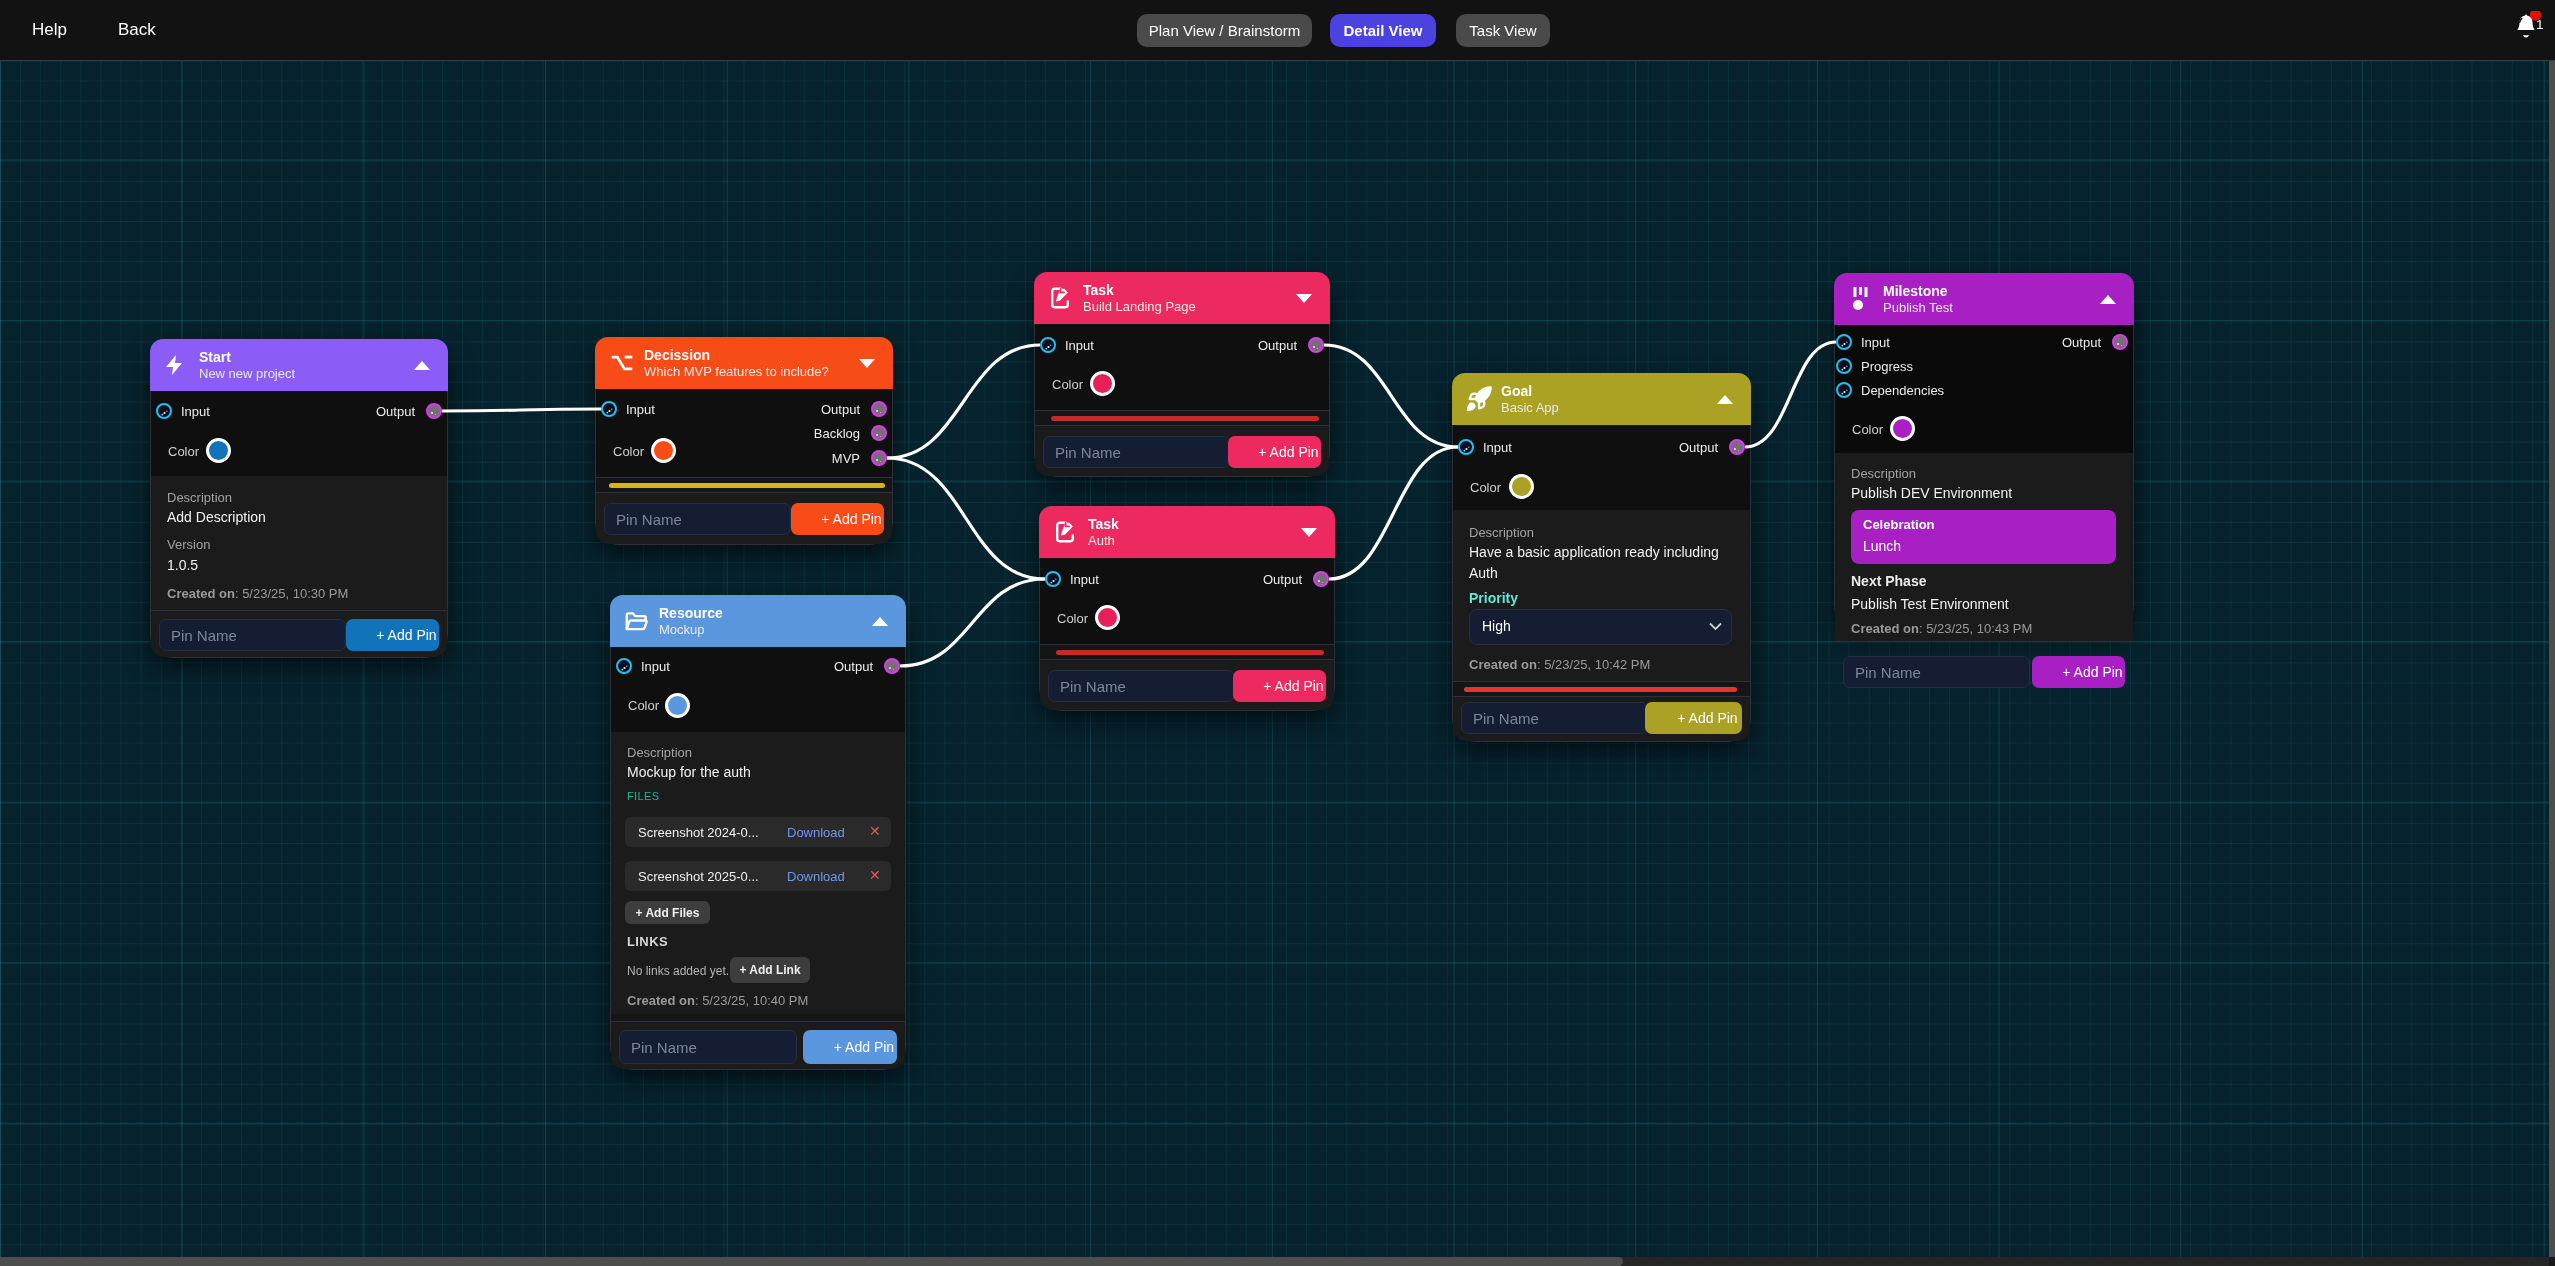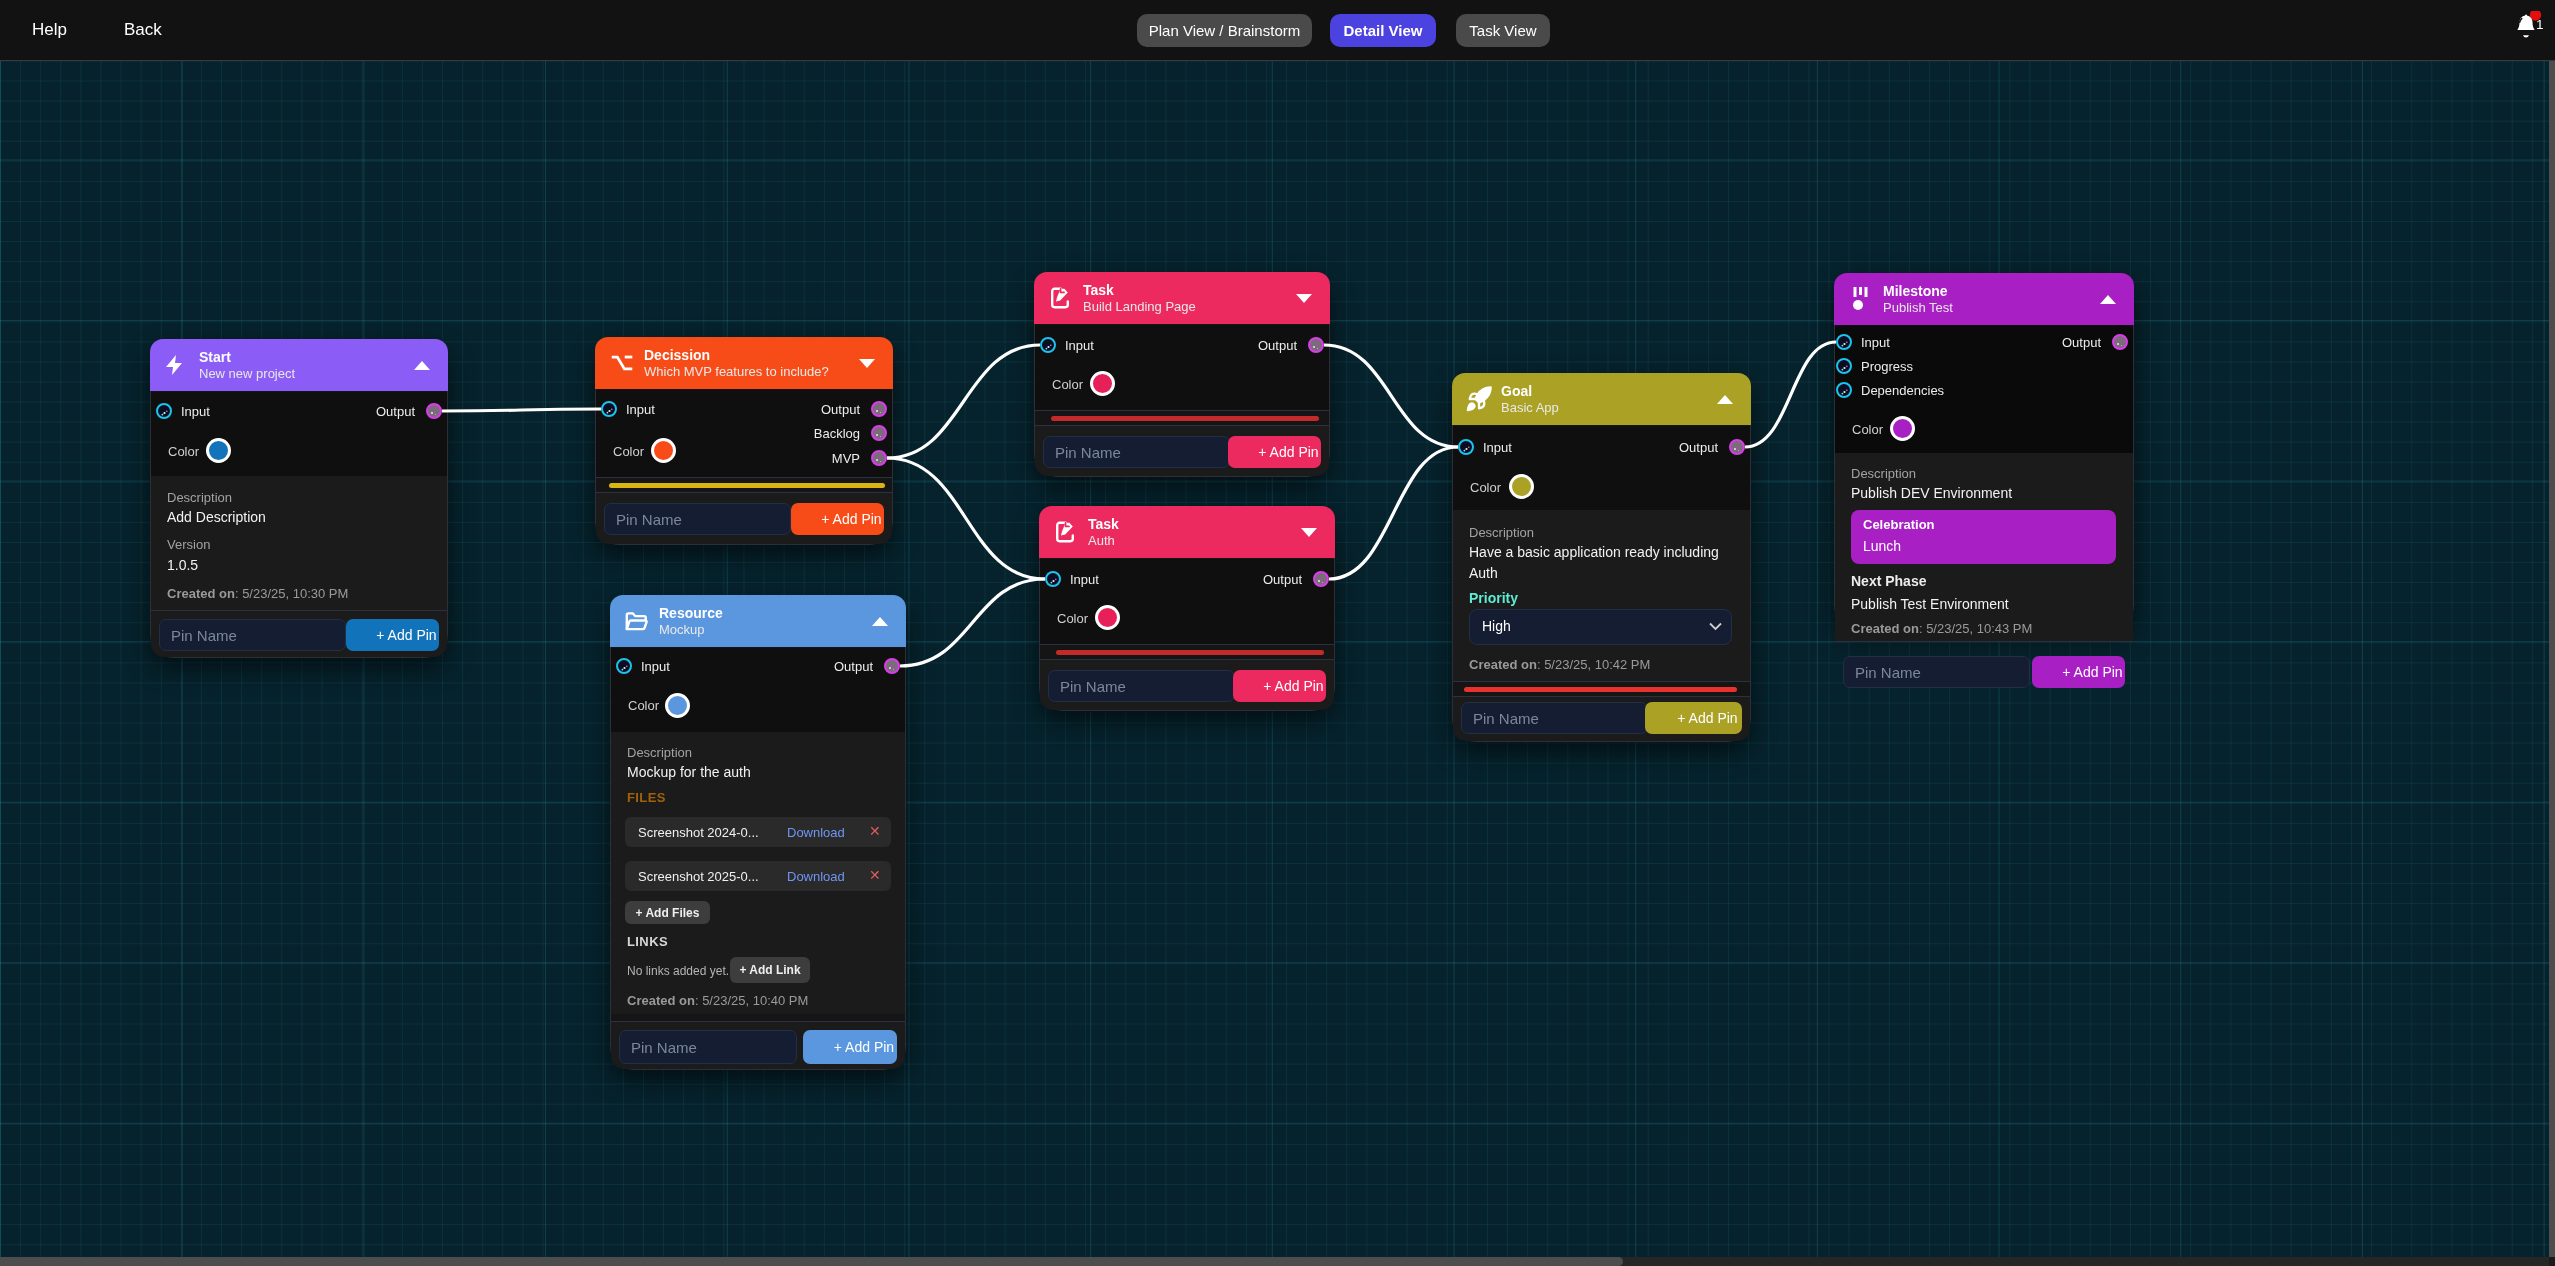--- a/index.html
+++ b/index.html
@@ -47,21 +47,21 @@
 .hbtn{position:absolute;background:#3d3d3d;border-radius:6px;color:#efefef;font-weight:bold;font-size:12px;display:flex;align-items:center;justify-content:center;}
 #hsb{position:absolute;left:0;top:1257px;width:2555px;height:9px;background:#262626;z-index:11;}
 #hsb .th{position:absolute;left:0;top:0;width:1623px;height:9px;background:#4d4d4d;border-radius:0 5px 5px 0;}
 #vsb{position:absolute;left:2549px;top:61px;width:6px;height:1196px;background:#4d4d4d;z-index:11;}
 #corner{position:absolute;left:2549px;top:1257px;width:6px;height:9px;background:#1a1a1a;z-index:11;}
 </style>
 </head>
 <body>
 <div id="nav">
 <div class="lnk" style="left:32px;">Help</div>
-<div class="lnk" style="left:124px;">Back</div>
+<div class="lnk" style="left:118px;">Back</div>
 <div class="pill" style="left:1137px;width:175px;background:#4a4a4a;">Plan View / Brainstorm</div>
 <div class="pill" style="left:1330px;width:106px;background:#4b42e0;font-weight:bold;">Detail View</div>
 <div class="pill" style="left:1456px;width:94px;background:#4a4a4a;">Task View</div>
 <svg style="position:absolute;left:2512px;top:11px;" width="34" height="30" viewBox="0 0 34 30">
 <circle cx="23.5" cy="4" r="5.7" fill="#e60d0d"></circle>
 <g transform="translate(-1.8,0) scale(0.93)">
 <path d="M17 28.5a3.4 3.4 0 0 0 3.2-2.4h-6.4a3.4 3.4 0 0 0 3.2 2.4z" fill="#fff"></path>
 <path d="M17 3.4l-1.5 1.8c-3.3.7-5.5 3.5-5.5 6.9 0 6.3-2.6 8.4-2.6 8.4h19.2s-2.6-2.1-2.6-8.4c0-3.4-2.2-6.2-5.5-6.9z" fill="#fff"></path>
 <path d="M12.4 8.1a5.6 5.6 0 0 0-2.2 4" stroke="#15151b" stroke-width="1.7" fill="none" stroke-linecap="round"></path>
 </g>
@@ -256,21 +256,21 @@
         </svg>
       </div>
 <div class="lbl" style="left:30px;top:63px;">Input</div>
 <div class="lblr" style="right:32px;top:63px;">Output</div>
 <div class="pin pin-out" style="right:5px;top:61.5px;"></div>
 <div class="clbl" style="left:17px;top:102px;">Color</div>
 <div class="sw" style="left:53.5px;top:96.5px;background:#5b97de;"></div>
 <div class="secB" style="top:136px;height:282px;"></div>
 <div class="dlab" style="left:16px;top:149px;">Description</div>
 <div class="dval" style="left:16px;top:168px;">Mockup for the auth</div>
-<div style="position:absolute;left:16px;top:194px;font-size:13px;font-weight:bold;color:#a16207;letter-spacing:0.4px;">FILES</div>
+<div style="position:absolute;left:16px;top:194px;font-size:11px;font-weight:normal;color:#14b8a6;letter-spacing:0.4px;">FILES</div>
 <div style="position:absolute;left:14px;top:221px;width:266px;height:30px;background:#2a2a2a;border-radius:6px;"></div>
 <div style="position:absolute;left:27px;top:229px;font-size:13px;color:#f0f0f0;">Screenshot 2024-0...</div>
 <div style="position:absolute;left:176px;top:229px;font-size:13px;color:#6f96f2;">Download</div>
 <div style="position:absolute;left:258px;top:227px;font-size:14px;color:#e05b5b;">✕</div>
 <div style="position:absolute;left:14px;top:265px;width:266px;height:30px;background:#2a2a2a;border-radius:6px;"></div>
 <div style="position:absolute;left:27px;top:273px;font-size:13px;color:#f0f0f0;">Screenshot 2025-0...</div>
 <div style="position:absolute;left:176px;top:273px;font-size:13px;color:#6f96f2;">Download</div>
 <div style="position:absolute;left:258px;top:271px;font-size:14px;color:#e05b5b;">✕</div>
 <div class="hbtn" style="left:14px;top:305px;width:85px;height:23px;">+ Add Files</div>
 <div style="position:absolute;left:16px;top:338px;font-size:13px;font-weight:bold;color:#d6d6d6;letter-spacing:0.4px;">LINKS</div>

